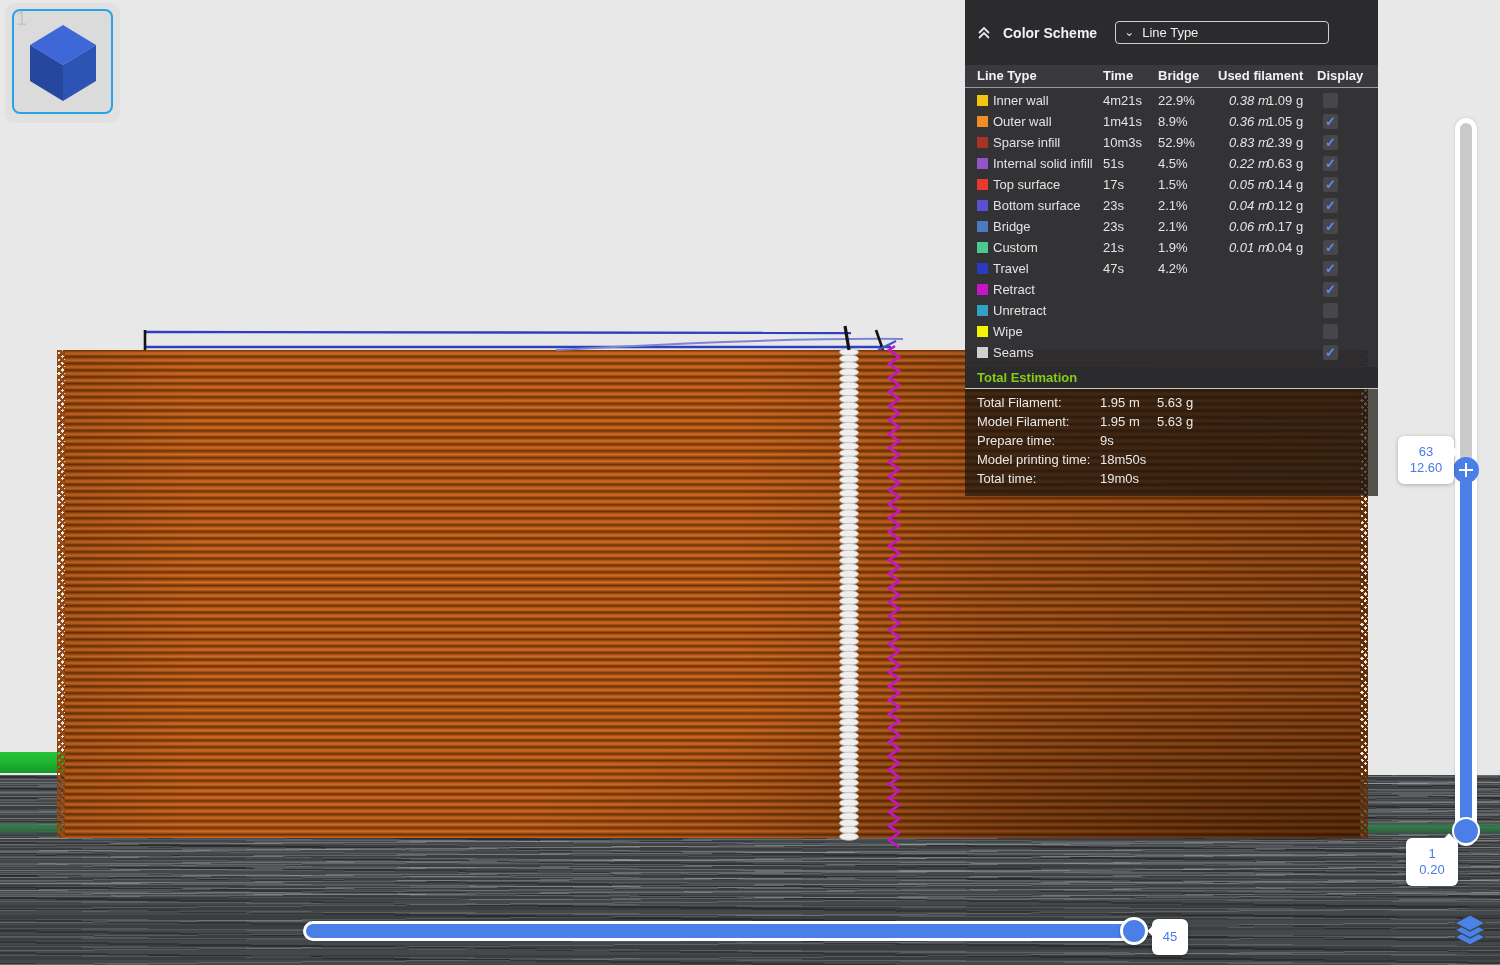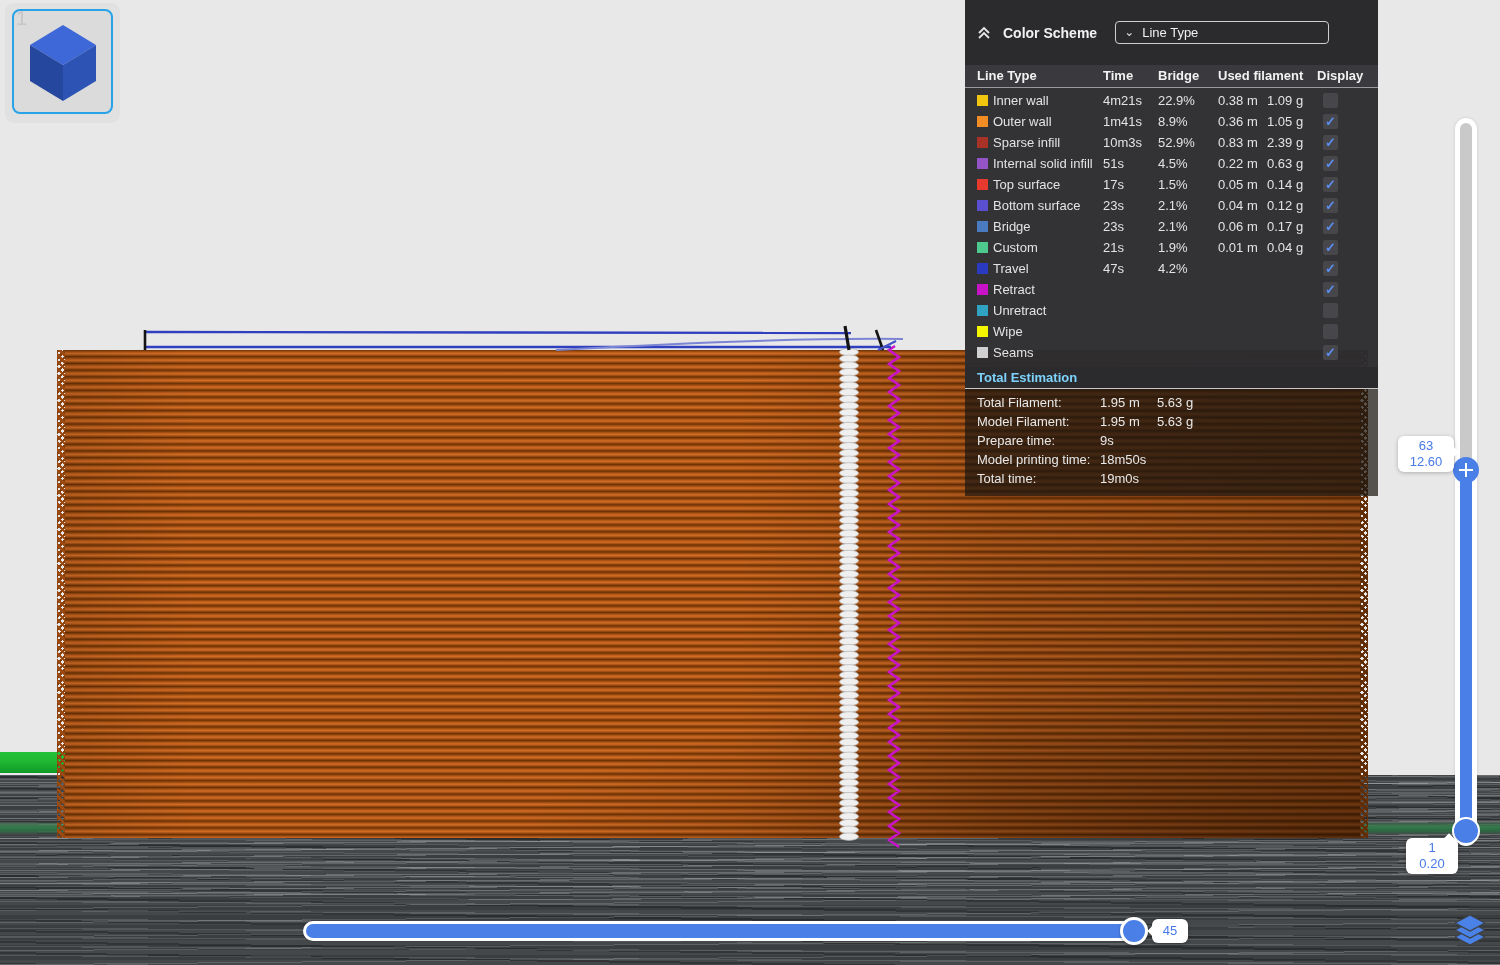--- a/index.html
+++ b/index.html
@@ -55,25 +55,25 @@
   .col-header{height:22px;background:#3A3A3E;position:relative;font-weight:bold;color:#F2F2F2;
     border-bottom:1px solid #9a9a9a;}
   .col-header span{position:absolute;top:3px;}
   .lt-rows{background:rgba(44,44,48,0.97);padding:2px 0 4px 0;}
   .lt-row{position:relative;height:21px;}
   .lt-row .swatch{position:absolute;left:12px;top:5px;width:11px;height:11px;}
   .lt-row .c{position:absolute;top:3px;color:#E3E3E3;white-space:nowrap;}
   .lt-row .label{left:28px;}
   .lt-row .time{left:138px;}
   .lt-row .pct{left:193px;}
-  .lt-row .len{left:253px;}
+  .lt-row .len{left:264px;font-style:italic;}
   .lt-row .wt{left:302px;}
   .lt-row .checkbox{position:absolute;left:358px;top:3px;width:15px;height:15px;background:#47474B;border-radius:2px;
     color:#5B8DEF;font-size:13px;font-weight:bold;line-height:15px;text-align:center;cursor:pointer;}
-  .est-title{height:22px;background:#2B2B2E;border-bottom:1px solid #C8C8C8;font-weight:bold;color:#7dd3fc;
+  .est-title{height:22px;background:#2B2B2E;border-bottom:1px solid #C8C8C8;font-weight:bold;color:#84cc16;
     padding:3px 0 0 12px;box-sizing:border-box;}
   .est-rows{background:rgba(28,22,16,0.72);padding:4px 8px 8px 0;}
   .est-row{position:relative;height:19px;color:#E8E8E8;}
   .est-row .label{position:absolute;left:12px;top:2px;white-space:nowrap;}
   .est-row .v1{position:absolute;left:135px;top:2px;text-align:right;}
   .est-row .v2{position:absolute;left:192px;top:2px;text-align:center;}
 
   
   .thumb{position:absolute;left:5px;top:3px;width:115px;height:120px;background:#E1E1E1;border-radius:9px;}
   .thumb-inner{position:absolute;left:7px;top:6px;right:7px;bottom:9px;background:#DBDBDB;
@@ -88,21 +88,21 @@
   .vslider .track-fill{position:absolute;left:5px;top:350px;width:12px;height:368px;background:#4A7FE8;border-radius:6px;}
   .v-handle-plus{position:absolute;left:1453px;top:457px;width:26px;height:26px;border-radius:50%;background:#4A7FE8;
     cursor:pointer;}
   .v-handle-plus::before,.v-handle-plus::after{content:"";position:absolute;background:#FFF;}
   .v-handle-plus::before{left:6px;top:12px;width:14px;height:2px;}
   .v-handle-plus::after{left:12px;top:6px;width:2px;height:14px;}
   .v-handle-bottom{position:absolute;left:1452px;top:817px;width:24px;height:24px;border-radius:50%;background:#4A7FE8;
     border:2px solid #FFF;cursor:pointer;}
 
   .tip{position:absolute;background:#FFF;border-radius:6px;box-shadow:0 1px 4px rgba(0,0,0,0.25);
-    color:#4779E8;font-size:13px;text-align:center;line-height:16px;padding:2px 6px;}
+    color:#4779E8;font-size:13px;text-align:center;line-height:16px;padding:8px 6px;}
   .tip .ptr{position:absolute;width:8px;height:8px;background:#FFF;transform:rotate(45deg);}
   .tip-upper{left:1398px;top:436px;width:44px;}
   .tip-upper .ptr{right:-3px;top:12px;}
   .tip-lower{left:1406px;top:838px;width:40px;}
   .tip-lower .ptr{right:5px;top:-3px;}
   .tip-h{left:1152px;top:919px;width:24px;line-height:20px;}
   .tip-h .ptr{left:-3px;top:8px;}
 
   
   .hslider{position:absolute;left:303px;top:921px;width:845px;height:20px;background:#FFF;border-radius:10px;

